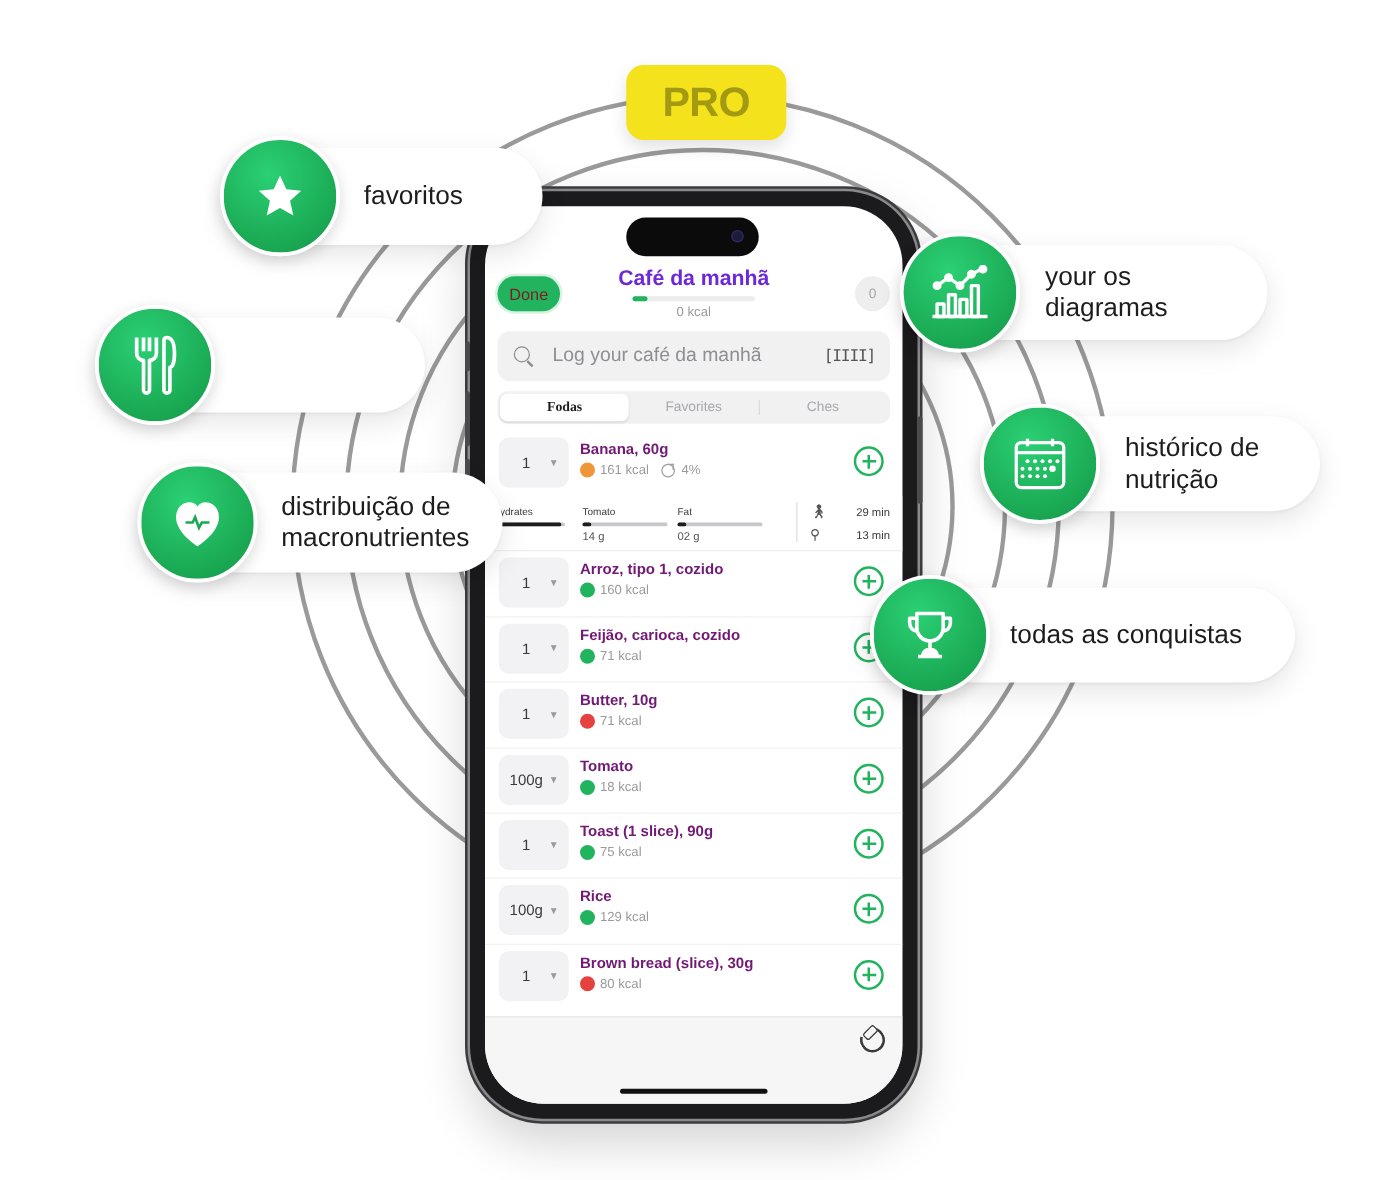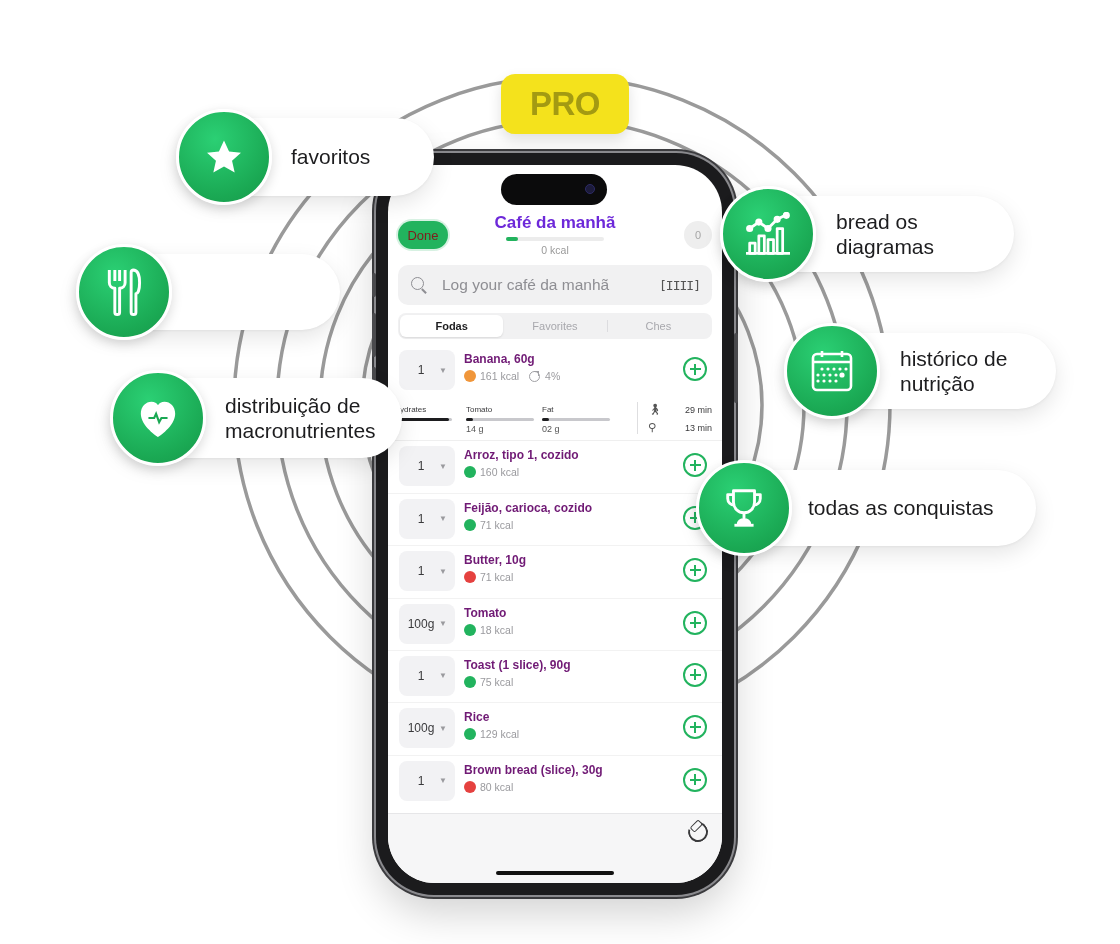--- a/index.html
+++ b/index.html
@@ -7,21 +7,20 @@
   body { position: relative; font-family: "Liberation Sans", "DejaVu Sans", sans-serif; color: #1d1d1f; }
 
   .rings { position: absolute; left: 0; top: 0; width: 1120px; height: 944px; z-index: 0; }
 
   .pro-badge {
     position: absolute; left: 501px; top: 52px; width: 128px; height: 60px;
     background: #f4e21c; border-radius: 14px; z-index: 3;
     display: flex; align-items: center; justify-content: center;
     font-size: 33px; font-weight: 700; color: #a39a12; letter-spacing: -0.5px;
     box-shadow: 0 6px 14px rgba(0,0,0,0.12);
-    margin-top: 22px;
   }
 
   
   .phone {
     position: absolute; left: 376px; top: 153px; width: 358px; height: 742px;
     background: #1b1b1d; border-radius: 58px; z-index: 2;
     box-shadow: 0 0 0 2px #8a8a8e, 0 0 0 4px #3b3b3e, 0 18px 40px rgba(0,0,0,0.18);
   }
   .side-btn { position: absolute; background: #4a4a4d; width: 4px; border-radius: 2px; }
   .screen {
@@ -58,21 +57,21 @@
   .search .glass::before { content: ""; position: absolute; left: 1px; top: 1px; width: 11px; height: 11px; border: 1.6px solid #8e8e93; border-radius: 50%; }
   .search .glass::after { content: ""; position: absolute; left: 12px; top: 12px; width: 6px; height: 1.6px; background: #8e8e93; transform: rotate(45deg); transform-origin: left center; }
   .search .placeholder { flex: 1; font-size: 15.5px; color: #8e8e93; }
   .search .barcode { font-size: 13px; color: #555; font-family: "DejaVu Sans Mono", monospace; letter-spacing: -1px; }
 
   .segments {
     position: absolute; left: 10px; right: 10px; top: 148px; height: 26px;
     background: #f1f1f2; border-radius: 8px; display: flex; padding: 2px;
   }
   .seg { flex: 1; display: flex; align-items: center; justify-content: center; font-size: 11px; color: #a8a8ad; position: relative; }
-  .seg.active { background: #ffffff; border-radius: 6px; color: #1d1d1f; font-weight: 700; box-shadow: 0 1px 2px rgba(0,0,0,0.1); }
+  .seg.active { background: #ffffff; border-radius: 6px; color: #1d1d1f; font-weight: 700; box-shadow: 0 1px 2px rgba(0,0,0,0.1); font-family: Liberation Serif, serif; }
   .seg + .seg:not(.active)::before { content: ""; position: absolute; left: 0; top: 5px; bottom: 5px; width: 1px; background: #dcdcdf; }
   .seg.active + .seg::before { display: none; }
 
   .list { position: absolute; left: 0; right: 0; top: 180px; }
   .food-row { position: relative; height: 52.4px; border-bottom: 1px solid #f2f2f2; }
   .qty {
     position: absolute; left: 11px; top: 5px; width: 56px; height: 40px; background: #f2f2f4; border-radius: 8px;
     display: flex; align-items: center; padding-left: 8px; font-size: 12px; color: #3a3a3c;
   }
   .qty .val { width: 28px; text-align: center; }
@@ -351,21 +350,21 @@
         <rect x="19" y="9" width="3" height="13.5"></rect>
       <path d="M4 9l5-3.5 5 3.5 5-5 5-2.5"></path>
       <circle cx="4" cy="9" r="1.2" fill="#ffffff"></circle>
         <circle cx="9" cy="5.5" r="1.2" fill="#ffffff"></circle>
         <circle cx="14" cy="9" r="1.2" fill="#ffffff"></circle>
         <circle cx="19" cy="4" r="1.2" fill="#ffffff"></circle>
         <circle cx="24" cy="1.8" r="1.2" fill="#ffffff"></circle>
     </svg>
   </div>
   <div class="label" style="margin-left:112px;">
-    <div>bread os</div>
+    <div>your os</div>
     <div>diagramas</div>
   </div>
 </div>
 
 <div class="feature" style="left:788px; top:333px; width:268px; height:76px;">
   <div class="badge" style="left:-4px; top:-10px;">
     <svg width="48" height="48" viewBox="0 0 24 24" fill="none" stroke="#ffffff" stroke-width="1.3">
       <rect x="2.5" y="3.5" width="19" height="18" rx="2"></rect>
       <path d="M2.5 7.5h19M7 2v3M17 2v3"></path>
       <g fill="#ffffff" stroke="none">

